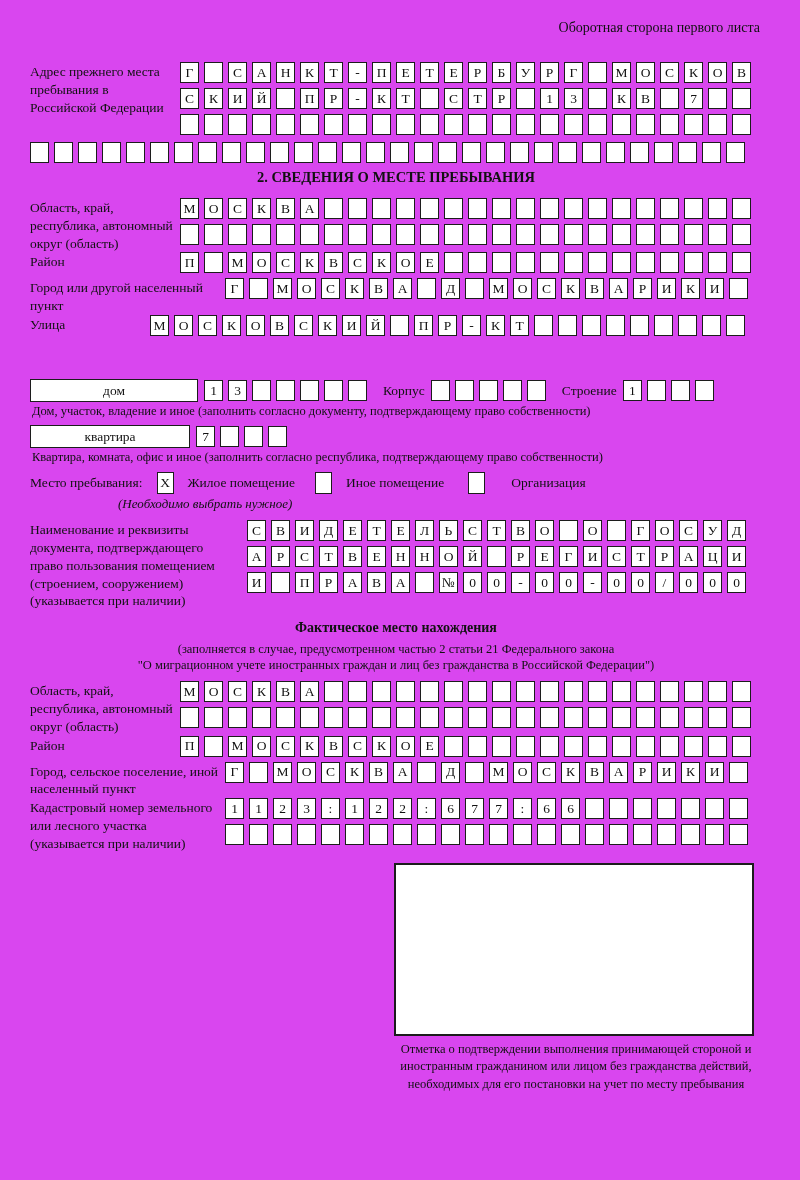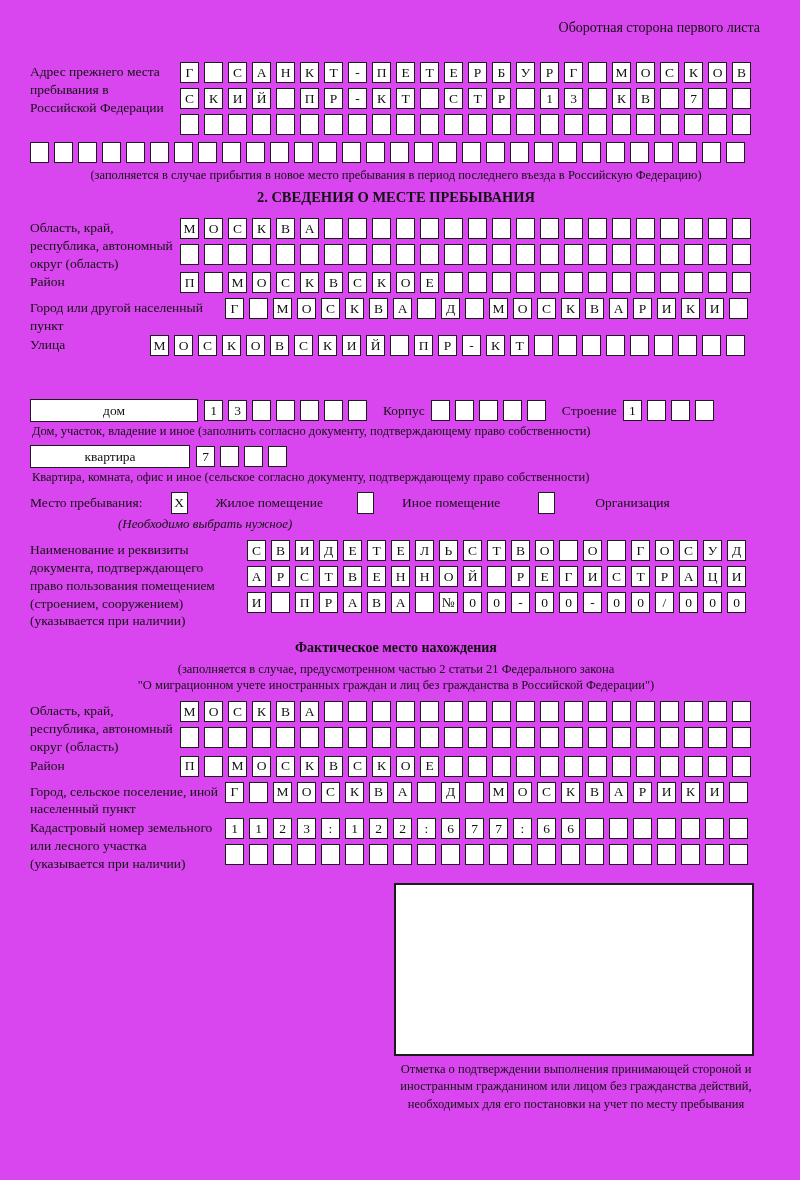--- a/index.html
+++ b/index.html
@@ -31,21 +31,21 @@
     border:1.5px solid #1c1c1c;height:23px;box-sizing:border-box;
     display:flex;align-items:center;justify-content:center;
     font-size:13.5px;background:#fff;flex:0 0 auto;
   }
   .inline-label{font-size:13.5px;line-height:23px;white-space:nowrap;}
   .checkbox{
     flex:0 0 auto;width:17px;height:22px;border:1.5px solid #1c1c1c;
     display:flex;align-items:center;justify-content:center;
     font-size:13.5px;box-sizing:border-box;background:#fff;
   }
-  .stay-row{display:flex;align-items:center;gap:28px;margin:6px 0 0 0;}
+  .stay-row{display:flex;align-items:center;gap:14px;margin:6px 0 0 0;}
   .choose-note{font-size:13px;margin:2px 0 8px 88px;font-style:italic;}
   .stamp-box{
     width:360px;height:173px;border:2px solid #1c1c1c;box-sizing:border-box;
     margin:10px 0 0 364px;background:#fff;
   }
   .stamp-note{
     width:404px;margin:5px 0 0 344px;text-align:center;
     font-size:12.5px;line-height:1.42;
   }
 </style>
@@ -164,21 +164,20 @@
       <div class="cell"></div>
       <div class="cell"></div>
       <div class="cell"></div>
       <div class="cell"></div>
       <div class="cell"></div>
       <div class="cell"></div>
       <div class="cell"></div>
       <div class="cell"></div>
       <div class="cell"></div>
     </div>
-  <div class="note">(заполняется в случае прибытия в новое место пребывания в период последнего въезда в Российскую Федерацию)</div>
 
   <div class="sec-title">2. СВЕДЕНИЯ О МЕСТЕ ПРЕБЫВАНИЯ</div>
 
   <div class="field-row">
     <div class="label w150">Область, край, республика, автономный округ (область)</div>
     <div class="cellcol">
       <div class="cellrow">
           <div class="cell">М</div>
           <div class="cell">О</div>
           <div class="cell">С</div>
@@ -353,21 +352,21 @@
 
   <div class="field-row mb2" style="align-items:center;gap:6px;">
     <div class="wide-box" style="width:160px;">квартира</div>
     <div class="cellrow" style="margin-bottom:0;">
         <div class="cell">7</div>
         <div class="cell"></div>
         <div class="cell"></div>
         <div class="cell"></div>
       </div>
   </div>
-  <div class="note" style="text-align:left;margin-left:2px;">Квартира, комната, офис и иное (сельское согласно документу, подтверждающему право собственности)</div>
+  <div class="note" style="text-align:left;margin-left:2px;">Квартира, комната, офис и иное (заполнить согласно республика, подтверждающему право собственности)</div>
 
   <div class="stay-row">
     <div class="inline-label">Место пребывания:</div>
     <div class="checkbox">X</div>
     <div class="inline-label">Жилое помещение</div>
     <div class="checkbox" style="margin-left:6px;"></div>
     <div class="inline-label">Иное помещение</div>
     <div class="checkbox" style="margin-left:10px;"></div>
     <div class="inline-label" style="margin-left:12px;">Организация</div>
   </div>

